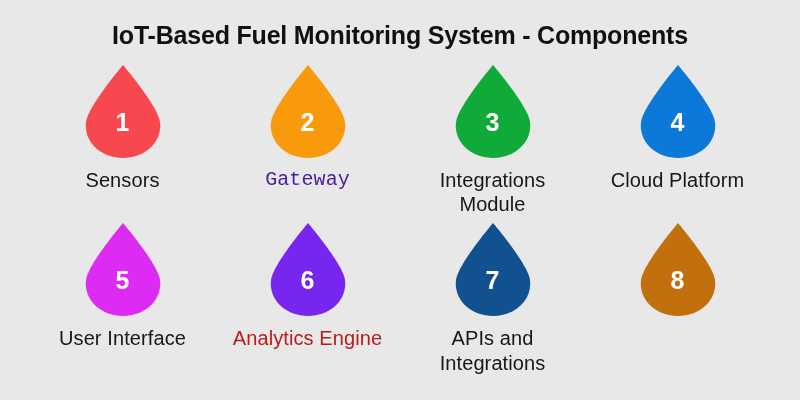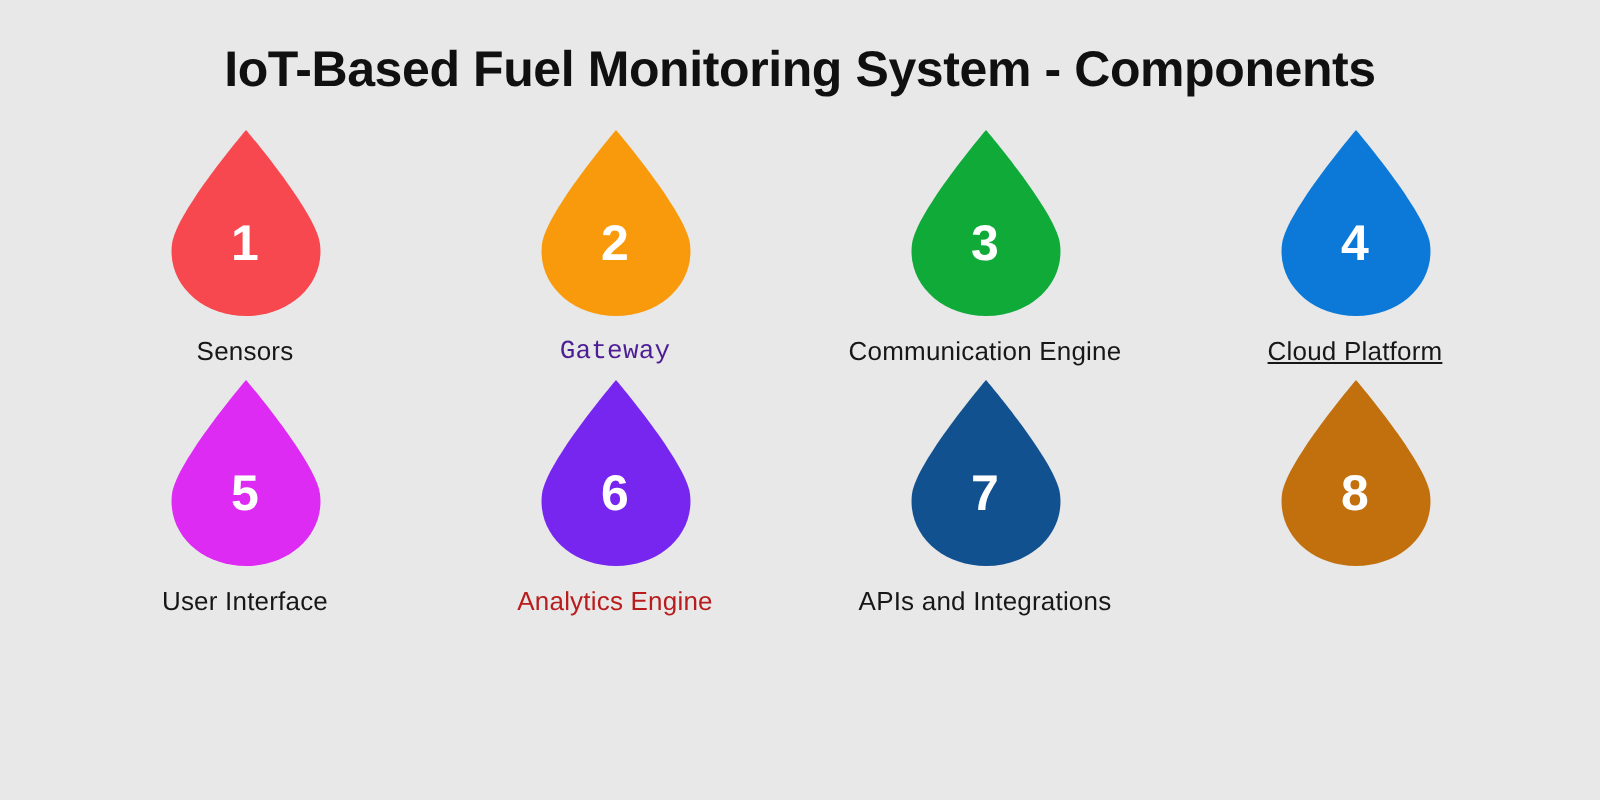--- a/index.html
+++ b/index.html
@@ -75,21 +75,21 @@
     padding-top: 22px;
     box-sizing: border-box;
     color: #ffffff;
     font-size: 25px;
     font-weight: bold;
     line-height: 1;
     pointer-events: none;
   }
   .component-label {
     margin-top: 9px;
-    font-size: 13px;
+    font-size: 20px;
     color: #171717;
     text-align: center;
     line-height: 1.22;
     max-width: 150px;
     letter-spacing: 0.1px;
   }
 </style>
 </head>
 <body style="background: rgb(232, 232, 232);">
 
@@ -121,31 +121,31 @@
         <div class="component-label" style="color: #4c1d95; font-family: Liberation Mono, monospace;">Gateway</div>
       </div>
 
       <div class="component">
         <div class="drop">
           <svg viewBox="0 0 78 95" xmlns="http://www.w3.org/2000/svg" aria-hidden="true">
             <path d="M39 1 C39 1 74 42 76 58 C78.5 78 61 94 39 94 C17 94 -0.5 78 2 58 C4 42 39 1 39 1 Z" fill="#0faa38"></path>
           </svg>
           <div class="drop-number" style="color: rgb(255, 255, 255);">3</div>
         </div>
-        <div class="component-label" style="color: rgb(23, 23, 23);">Communication Engine</div>
+        <div class="component-label" style="color: rgb(23, 23, 23);">Integrations Module</div>
       </div>
 
       <div class="component">
         <div class="drop">
           <svg viewBox="0 0 78 95" xmlns="http://www.w3.org/2000/svg" aria-hidden="true">
             <path d="M39 1 C39 1 74 42 76 58 C78.5 78 61 94 39 94 C17 94 -0.5 78 2 58 C4 42 39 1 39 1 Z" fill="#0c79d8"></path>
           </svg>
           <div class="drop-number" style="color: rgb(255, 255, 255);">4</div>
         </div>
-        <div class="component-label" style="color: rgb(23, 23, 23); text-decoration: underline;">Cloud Platform</div>
+        <div class="component-label" style="color: rgb(23, 23, 23);">Cloud Platform</div>
       </div>
 
     </div>
 
     <div class="row">
 
       <div class="component">
         <div class="drop">
           <svg viewBox="0 0 78 95" xmlns="http://www.w3.org/2000/svg" aria-hidden="true">
             <path d="M39 1 C39 1 74 42 76 58 C78.5 78 61 94 39 94 C17 94 -0.5 78 2 58 C4 42 39 1 39 1 Z" fill="#dd2bf3"></path>

